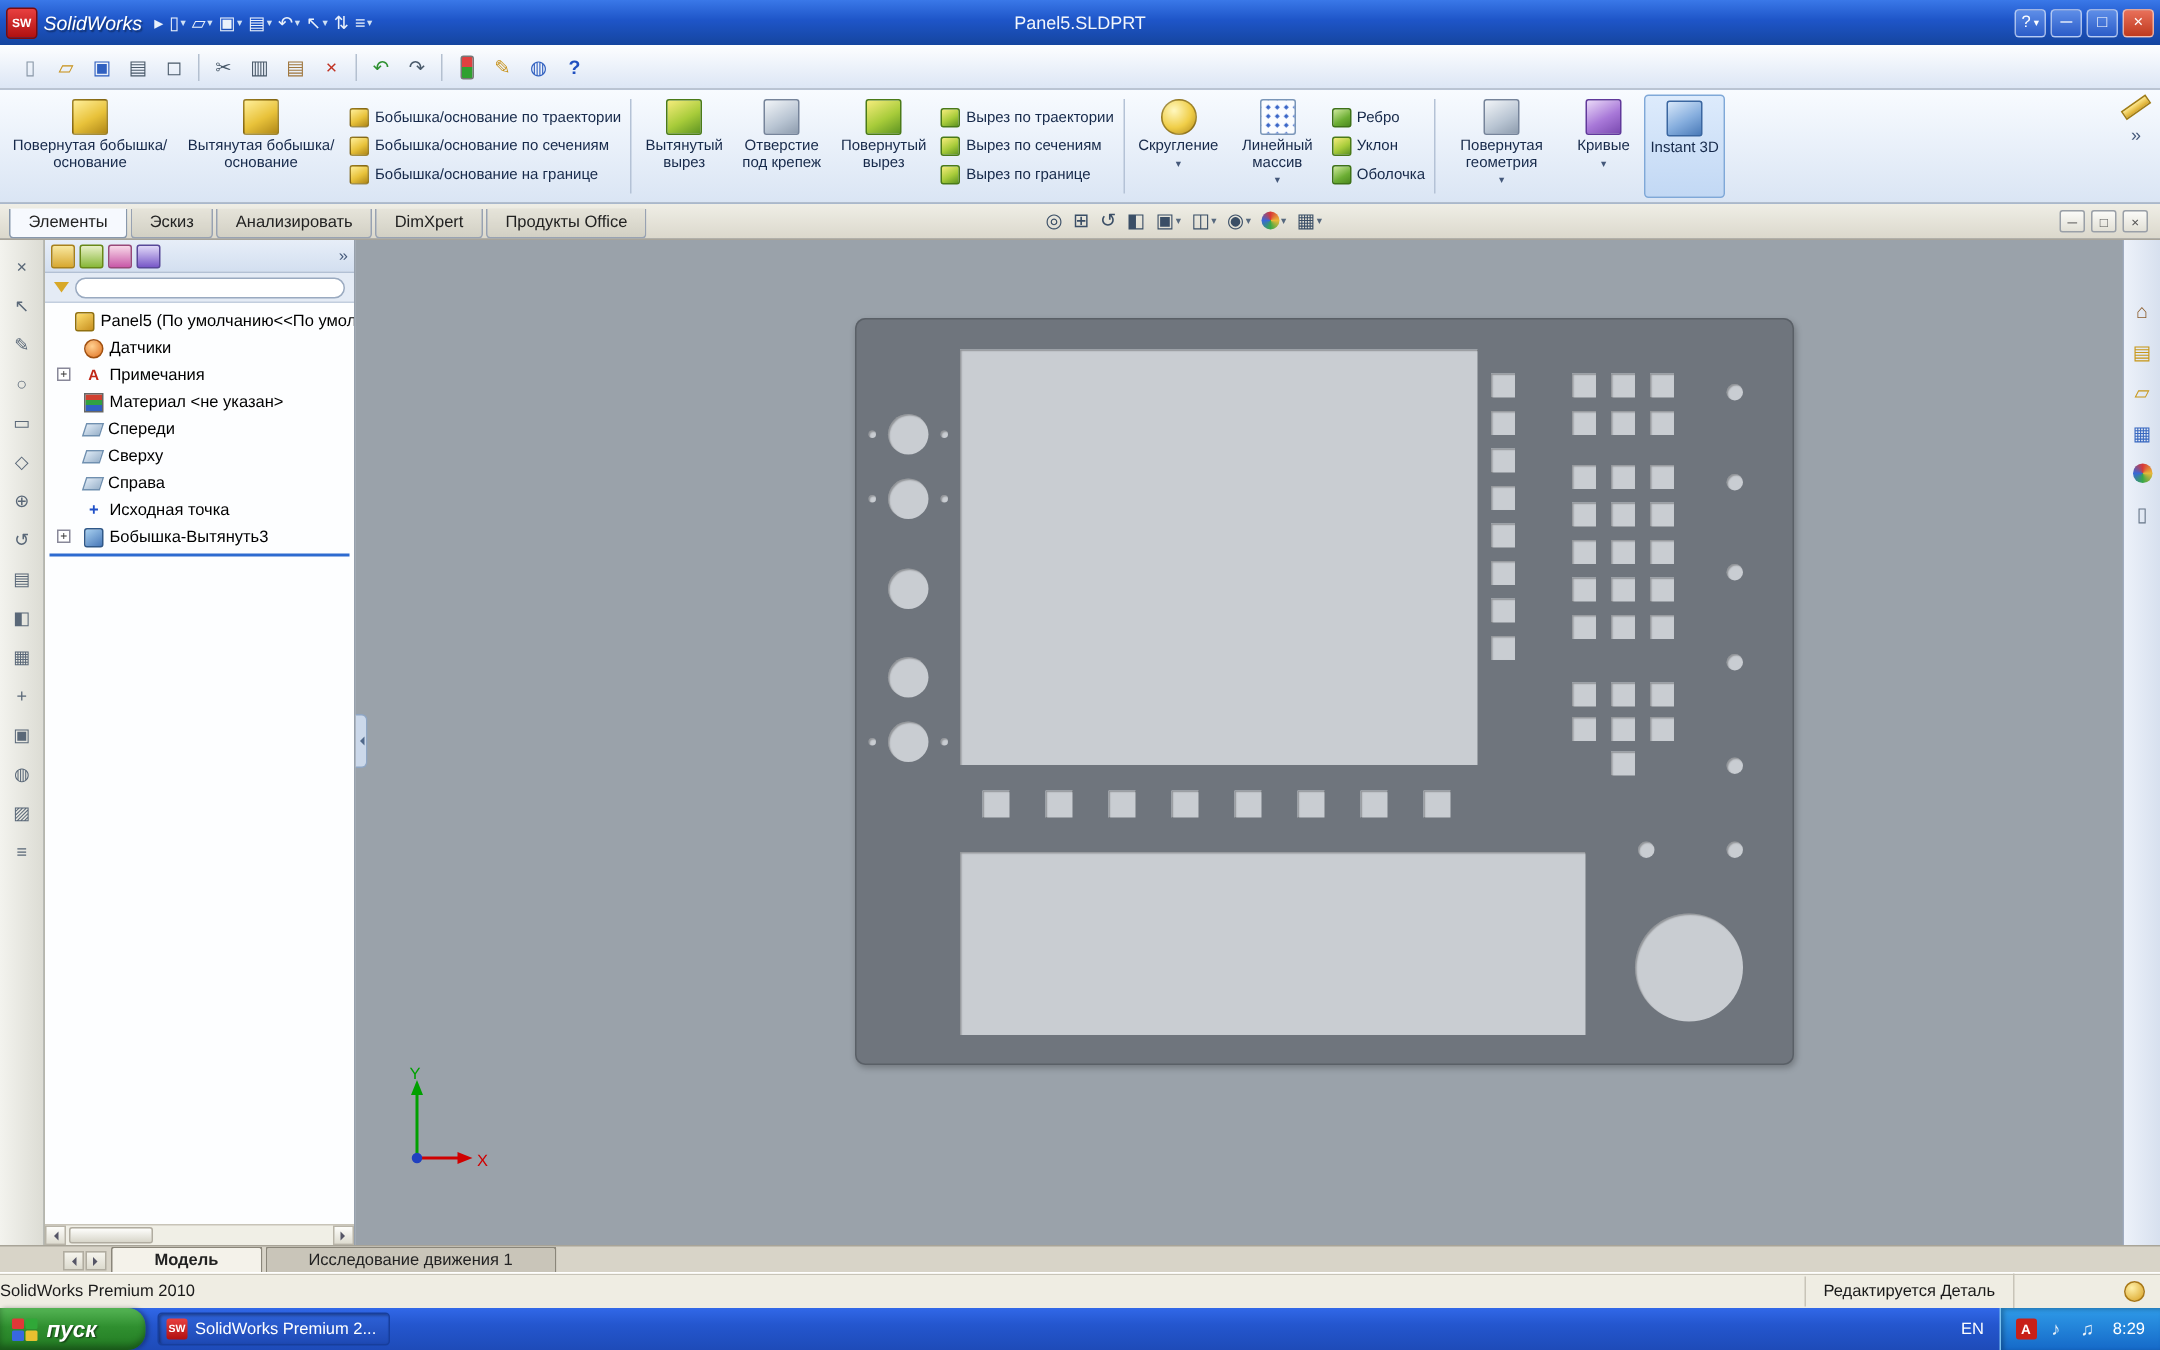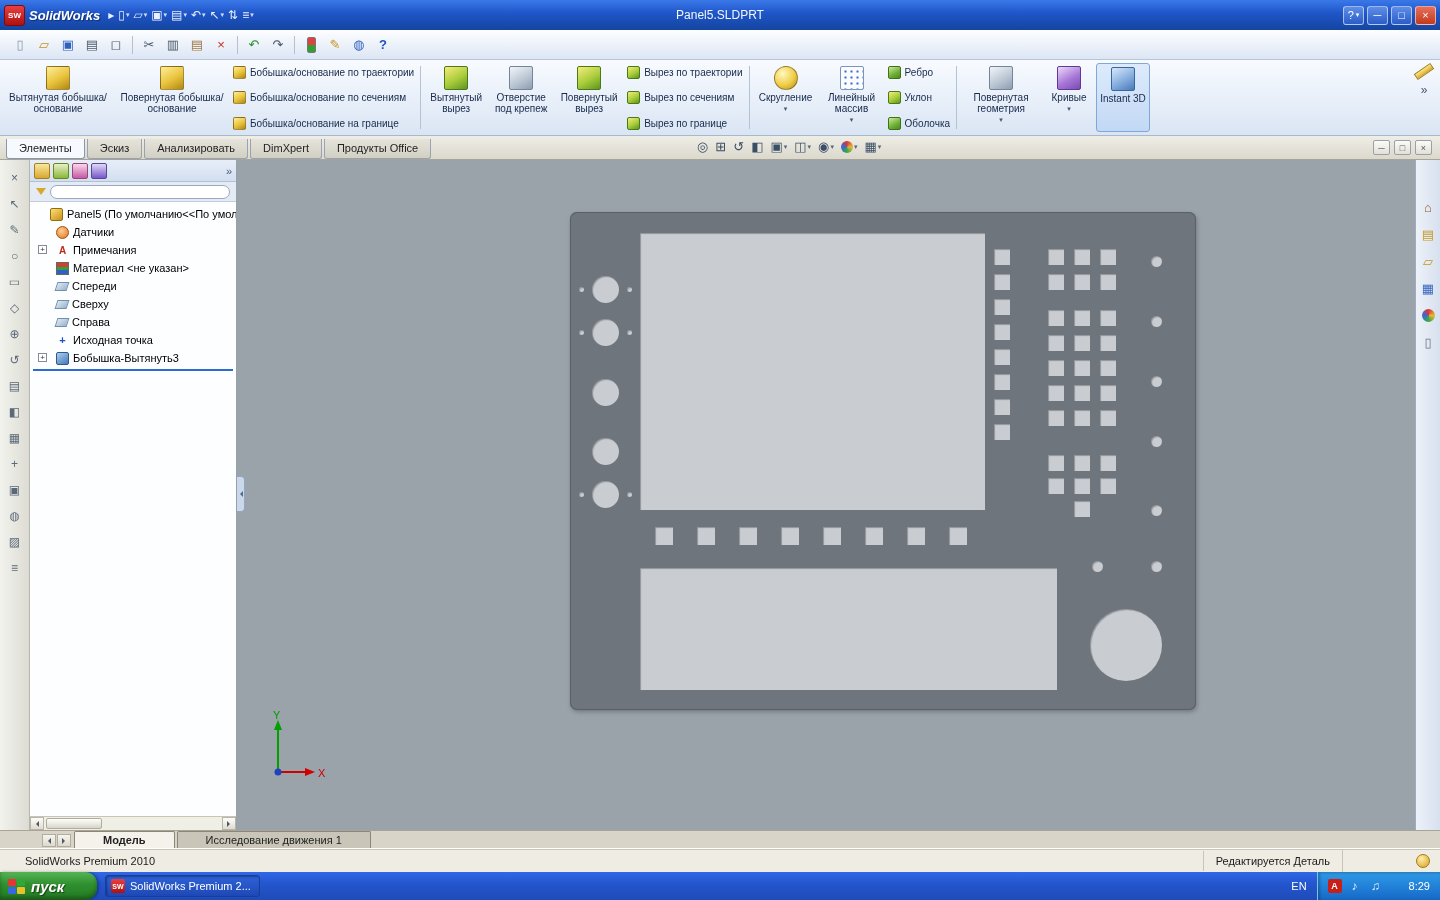--- a/index.html
+++ b/index.html
@@ -3,21 +3,21 @@
 <meta charset="utf-8">
 <style>
   * { box-sizing: border-box; margin:0; padding:0; }
   html,body { width:1440px; height:900px; overflow:hidden; }
   body { font-family:"Liberation Sans", sans-serif; font-size:11px; }
   .screen { position:relative; width:1440px; height:900px; background:var(--vpbg,#9AA2AA); display:flex; flex-direction:column; }
 
   
   .titlebar { height:30px; background:linear-gradient(#3A78E8,#1E55C8 45%,#15459F); display:flex; align-items:center; padding:0 4px; position:relative; flex:none; }
   .logo { width:21px; height:21px; background:linear-gradient(#E84040,#B01010); border:1px solid #7A0C0C; border-radius:3px; color:#fff; font-weight:bold; font-size:8px; display:flex; align-items:center; justify-content:center; margin-right:4px; }
-  .appname { color:#fff; font-weight:bold; font-style:italic; font-size:13px; margin-right:6px; text-shadow:1px 1px 1px rgba(0,0,0,.4); }
+  .appname { color:#fff; font-weight:normal; font-style:italic; font-size:13px; margin-right:6px; text-shadow:1px 1px 1px rgba(0,0,0,.4); }
   .qicons { display:flex; align-items:center; }
   .qic { display:flex; align-items:center; gap:1px; margin:0 2px; cursor:default; }
   .qic .g { color:#EAF1FB; font-size:12px; }
   .qic .crt { color:#CFE0F4; font-size:7px; }
   .title { position:absolute; left:50%; transform:translateX(-50%); color:#F2F6FC; font-size:12px; }
   .winctl { margin-left:auto; display:flex; align-items:center; }
   .wbtn { min-width:21px; height:19px; margin-left:3px; border:1px solid rgba(255,255,255,.55); border-radius:3px; background:linear-gradient(#5E8EE8,#2B5CC8); color:#fff; font-size:11px; display:flex; align-items:center; justify-content:center; padding:0 3px; gap:2px; }
   .wbtn .crt { font-size:7px; }
   .wbtn.k-close { background:linear-gradient(#E8705A,#C03A1E); }
 
@@ -32,21 +32,21 @@
 
   
   .ribbon { height:76px; background:linear-gradient(#F8FBFF,#DAE5F4); border-bottom:1px solid #A9B8CC; position:relative; flex:none; }
   .ribcells { display:flex; align-items:stretch; height:100%; padding:3px 2px; width:calc(100% - 46px); overflow:hidden; }
   .rsep { width:1px; background:#B4C2D6; margin:3px 3px; flex:none; }
   .rbig { display:flex; flex-direction:column; align-items:center; padding-top:3px; gap:2px; flex:none; cursor:default; }
   .rbig.ractive { background:linear-gradient(#DDEBFC,#C2D8F4); border:1px solid #7FA8D8; border-radius:3px; }
   .ric { display:block; width:24px; height:24px; border-radius:2px; border:1px solid rgba(80,60,10,.5); flex:none; }
   .rlabel { font-size:10px; line-height:11px; text-align:center; color:#16294A; }
   .rcaret { font-size:7px; color:#44587A; }
-  .rstack { display:flex; flex-direction:column; justify-content:space-between; gap:1px; padding:0 3px; flex:none; }
+  .rstack { display:flex; flex-direction:column; justify-content:center; gap:1px; padding:0 3px; flex:none; }
   .rrow { display:flex; align-items:center; gap:4px; height:18px; cursor:default; }
   .rrow .ric { width:13px; height:13px; }
   .rrow .rlabel { white-space:nowrap; text-align:left; }
   .g-gold{background:linear-gradient(150deg,#FFEF9A,#E8C23A 55%,#B08818);}
   .g-gg{background:linear-gradient(150deg,#F6EC7C,#A8CC3A 55%,#5E9422);border-color:#4A7A18 !important;}
   .g-green{background:linear-gradient(150deg,#CFEA9C,#6CAE34 60%,#4C8A20);border-color:#3E7218 !important;}
   .g-ball{background:radial-gradient(circle at 35% 30%,#FFF8C0,#F0CE48 55%,#B08818);border-radius:50% !important;}
   .g-dots{background-color:#FAFCFF;border-color:#7A96B8 !important;background-image:radial-gradient(#3A66C8 1.3px,transparent 1.5px);background-size:6px 6px;background-position:1.5px 1.5px;}
   .g-blue{background:linear-gradient(150deg,#D8E8FA,#86AEDE 55%,#4A7AB8);border-color:#3A66A0 !important;}
   .g-violet{background:linear-gradient(150deg,#EADAF8,#A878D8 55%,#7A4AB0);border-color:#60389A !important;}
@@ -116,41 +116,41 @@
   .rpbtn { width:20px; height:20px; display:flex; align-items:center; justify-content:center; font-size:13px; border-radius:3px; }
   .rpbtn.k-home .g{color:#8A5A28;} .rpbtn.k-gold .g{color:#C8981A;} .rpbtn.k-blue .g{color:#3868C0;} .rpbtn.k-gray .g{color:#68788A;}
   .rpbtn.k-ball .g { width:13px; height:13px; border-radius:50%; color:transparent; background:conic-gradient(#D83838,#E8B838,#38A848,#3868D8,#D83838); overflow:hidden; }
 
   
   .doctabs { height:18px; flex:none; background:#D8D4C8; border-top:1px solid #A8A498; display:flex; align-items:flex-end; padding-left:42px; }
   .dnav { width:14px; height:13px; margin:0 1px 1px 0; background:linear-gradient(#F6F5EE,#DCDACE); border:1px solid #B0ACA0; display:flex; align-items:center; justify-content:center; }
   .dtab { font-size:11px; color:#222; padding:2px 28px; border:1px solid #8A867A; border-bottom:none; background:#C9C5B9; margin-left:2px; border-radius:2px 2px 0 0; white-space:nowrap; }
   .dtab.active { background:#F4F2EA; font-weight:bold; }
 
-  .statusbar { height:24px; flex:none; background:#EFEDE3; border-top:1px solid #fff; box-shadow:inset 0 1px 0 #C8C4B8; display:flex; align-items:center; font-size:11px; color:#1A1A1A; padding-left:25px; }
+  .statusbar { height:24px; flex:none; background:#EFEDE3; border-top:1px solid #fff; box-shadow:inset 0 1px 0 #C8C4B8; display:flex; align-items:center; font-size:11px; color:#1A1A1A; padding-left:0; }
   .sbspacer { flex:1; }
   .sbright { border-left:1px solid #C8C4B8; padding:4px 12px; }
   .sbcell { width:70px; height:100%; border-left:1px solid #C8C4B8; }
   .sbico { width:14px; height:14px; border-radius:50%; background:radial-gradient(circle at 35% 30%,#FFF0A8,#D8A020); border:1px solid #A87818; margin:0 10px 0 4px; flex:none; }
 
   .taskbar { height:28px; flex:none; background:linear-gradient(#3168E8,#2456CE 40%,#1E4BB8); display:flex; align-items:center; }
   .start { width:97px; height:28px; background:linear-gradient(#55B555,#2F8F2F 45%,#237B23); border-radius:0 12px 12px 0; display:flex; align-items:center; gap:6px; padding-left:8px; color:#fff; font-weight:bold; font-style:italic; font-size:15px; box-shadow:inset 0 -3px 4px rgba(0,0,0,.3), 2px 0 3px rgba(0,0,0,.3); text-shadow:1px 1px 1px rgba(0,0,0,.5); flex:none; }
   .flag { width:17px; height:15px; display:grid; grid-template:1fr 1fr / 1fr 1fr; gap:1px; flex:none; }
   .flag i { border-radius:1px; }
   .flag i:nth-child(1){background:#E03838;} .flag i:nth-child(2){background:#30A838;}
   .flag i:nth-child(3){background:#3868E0;} .flag i:nth-child(4){background:#E8C030;}
   .taskbtn { margin-left:8px; width:155px; height:22px; background:linear-gradient(#2E62D8,#1E49B4); border:1px solid #173E9C; border-radius:3px; display:flex; align-items:center; gap:5px; padding:0 5px; color:#fff; font-size:11px; box-shadow:inset 1px 1px 2px rgba(0,0,0,.35); flex:none; }
   .swico { width:14px; height:14px; background:linear-gradient(#E84040,#B01010); border-radius:2px; color:#fff; font-size:7px; font-weight:bold; display:flex; align-items:center; justify-content:center; flex:none; }
   .tasklabel { white-space:nowrap; overflow:hidden; text-overflow:ellipsis; }
   .tray { margin-left:auto; display:flex; align-items:center; height:28px; }
   .lang { color:#fff; font-size:11px; padding:0 10px; }
   .traybox { height:28px; background:linear-gradient(#2F9BE8,#1569C8); border-left:1px solid #7AC2F0; display:flex; align-items:center; gap:5px; padding:0 10px; box-shadow:inset 2px 1px 3px rgba(0,0,0,.25); }
   .tico { width:16px; height:16px; color:#EAF2FA; font-size:12px; display:flex; align-items:center; justify-content:center; }
   .tico.k-trayred { background:#C82018; color:#fff; font-size:9px; font-weight:bold; width:14px; height:14px; border-radius:2px; }
-  .time { color:#fff; font-size:11px; margin-left:20px; }
+  .time { color:#fff; font-size:11px; margin-left:4px; }
 
   .triadsvg { position:absolute; left:18px; top:548px; }
 </style>
 </head>
 <body>
 
 <div class="screen">
 
   <div class="titlebar">
     <div class="logo">
@@ -257,27 +257,27 @@
       <span class="icbtn k-blue">
         <span class="g">◍</span>
       </span>
       <span class="icbtn k-helpblue">
         <span class="g">?</span>
       </span>
     </div>
 
   <div class="ribbon">
     <div class="ribcells">
+        <div class="rbig" style="width: 116px;">
+          <span class="ric g-gold"></span>
+          <span class="rlabel">Повернутая бобышка/основание</span>
+        </div>
         <div class="rbig" style="width: 112px;">
           <span class="ric g-gold"></span>
           <span class="rlabel">Вытянутая бобышка/основание</span>
-        </div>
-        <div class="rbig" style="width: 116px;">
-          <span class="ric g-gold"></span>
-          <span class="rlabel">Повернутая бобышка/основание</span>
         </div>
         <div class="rstack">
           <div class="rrow">
             <span class="ric g-gold"></span>
             <span class="rlabel">Бобышка/основание по траектории</span>
           </div>
           <div class="rrow">
             <span class="ric g-gold"></span>
             <span class="rlabel">Бобышка/основание по сечениям</span>
           </div>

